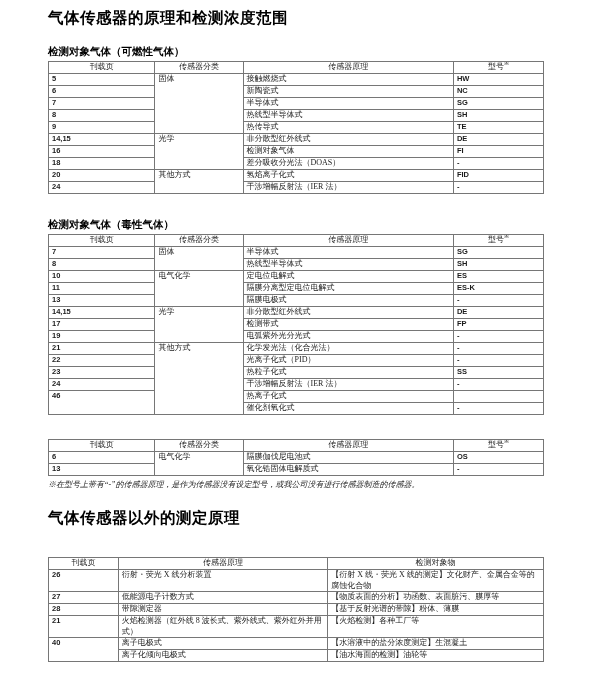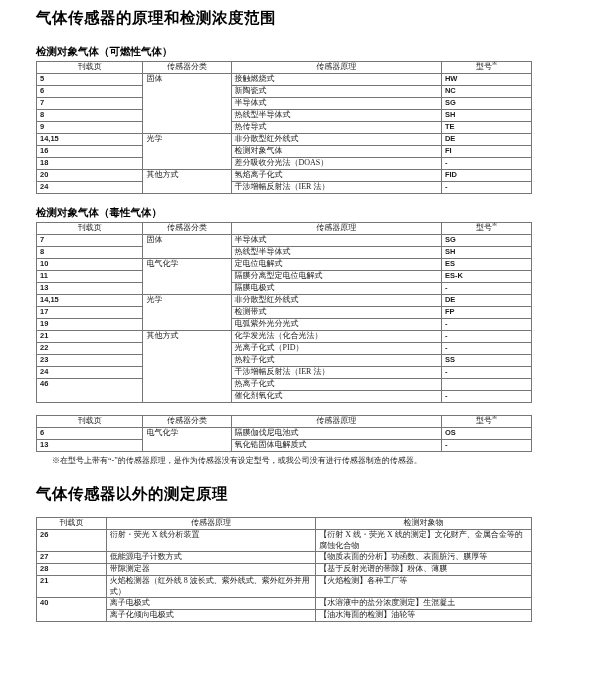--- a/index.html
+++ b/index.html
@@ -3,37 +3,37 @@
 <meta charset="utf-8">
 <style>
   html,body { margin:0; padding:0; }
   body {
     width:610px; height:685px;
     background:#ffffff;
     color:#1b1b1b;
     font-family:"Liberation Serif", serif;
     overflow:hidden;
   }
-  .doc { padding:8px 35px 0 36px; }
+  .doc { padding:8px 35px 0 48px; }
 
   h1.doc-title {
     font-size:15.5px; font-weight:bold;
     margin:0 0 13px 0;
     letter-spacing:0.5px;
     color:#000;
   }
-  h1.doc-title.secondary { margin-top:18px; margin-bottom:12px; }
+  h1.doc-title.secondary { margin-top:18px; margin-bottom:28px; }
 
   h2.table-subtitle {
     font-size:10.5px; font-weight:bold;
     margin:0 0 2px 0;
     color:#000;
   }
   .gas-section { margin-top:16px; }
-  .gas-section + .gas-section { margin-top:12px; }
+  .gas-section + .gas-section { margin-top:24px; }
 
   table {
     border-collapse:collapse;
     width:496px;
     table-layout:fixed;
   }
   th, td {
     border:1px solid #767676;
     padding:0 3px;
     font-size:8px;
@@ -51,21 +51,22 @@
   td.num {
     font-family:"Liberation Sans", sans-serif;
     font-weight:bold;
     font-size:7.5px;
   }
   sup { font-size:6px; line-height:0; }
 
   p.note {
     font-size:8px;
     line-height:10px;
-    margin:4px 0 0 16px;
+    margin:4px 0 0 0;
+    font-style:italic;
   }
 </style>
 </head>
 <body>
 
 <div class="doc">
 
   <h1 class="doc-title">气体传感器的原理和检测浓度范围</h1>
 
   <section class="gas-section">

